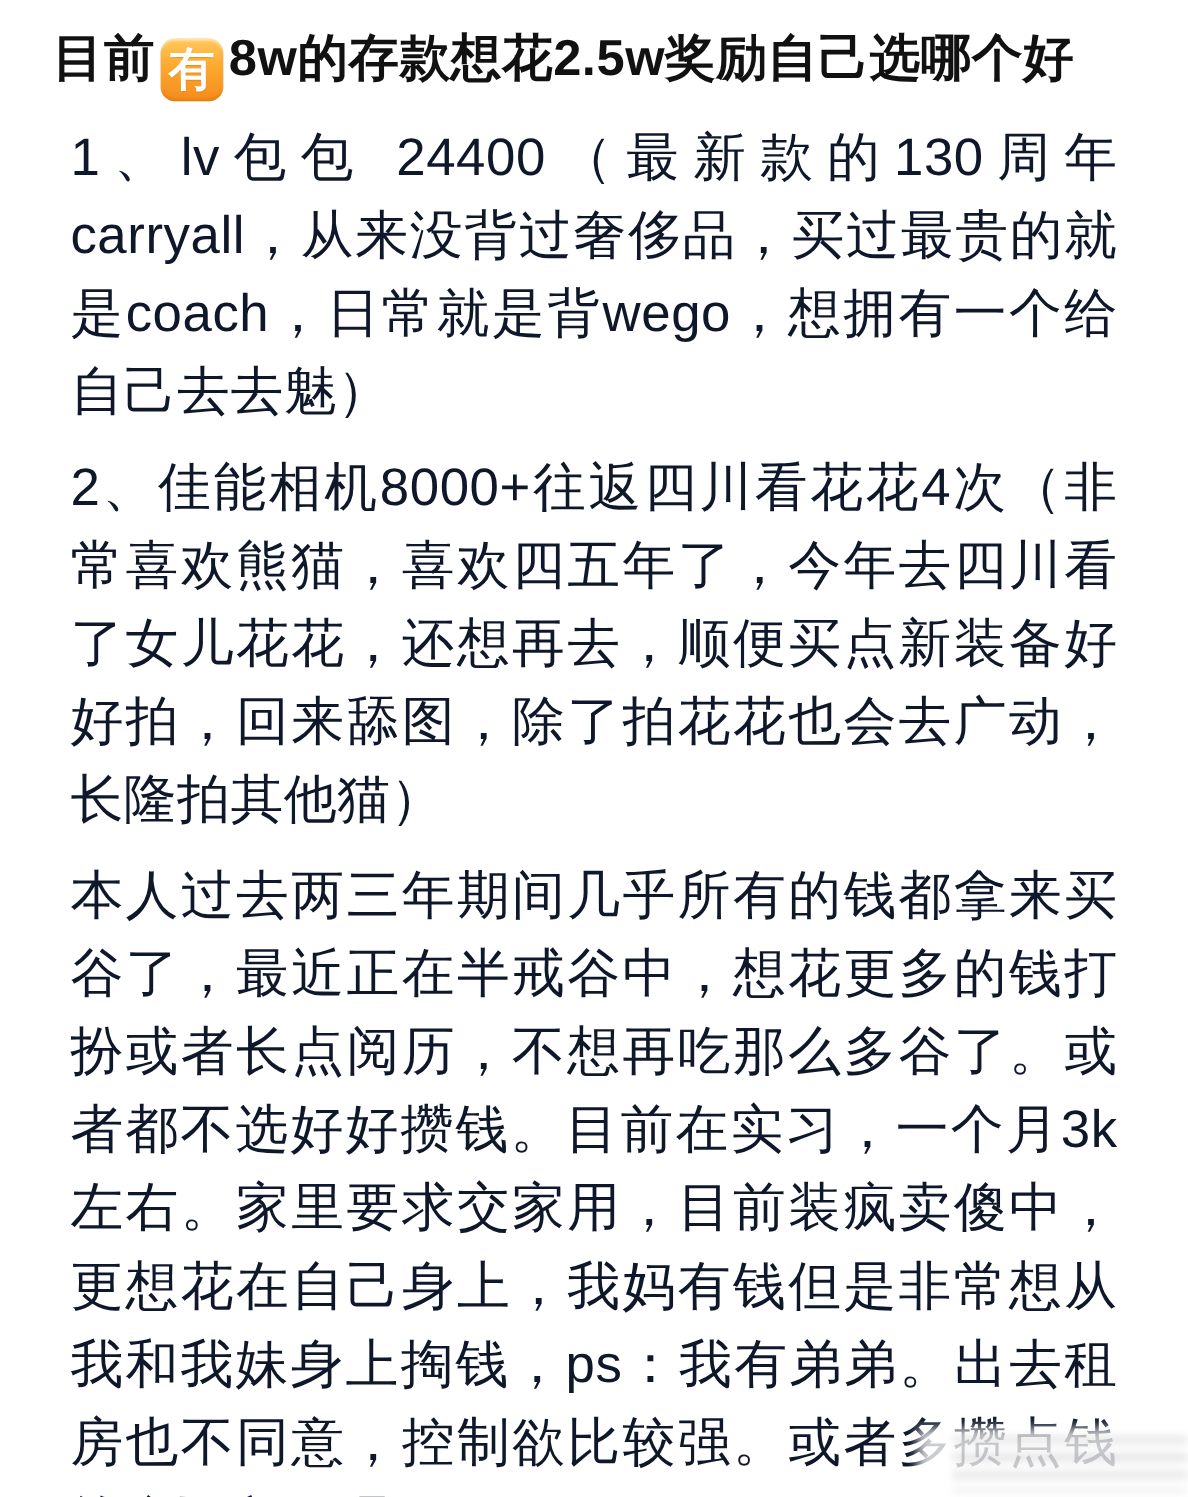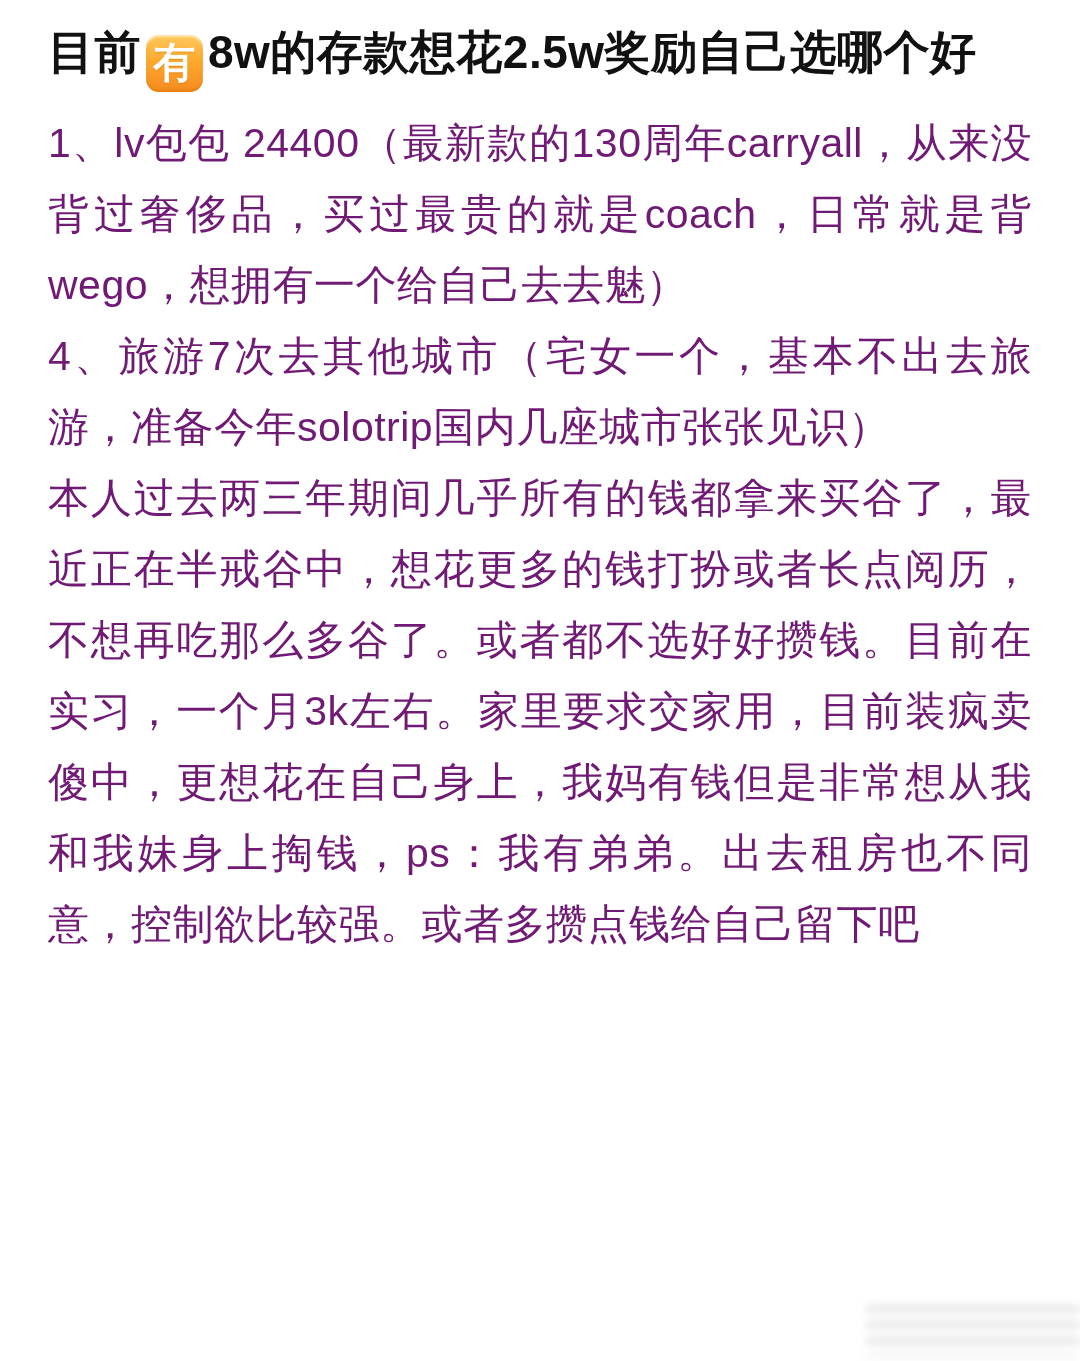--- a/index.html
+++ b/index.html
@@ -40,24 +40,24 @@
     background: linear-gradient(180deg, #ffc95c 0%, #fca92e 45%, #f68b1e 100%);
     box-shadow: inset 0 2px 2px rgba(255,255,255,0.55), inset 0 -2px 3px rgba(200,110,0,0.45);
     color: #ffffff;
     font-size: 42px;
     font-weight: 700;
     vertical-align: -9px;
     margin: 0 5px;
     text-shadow: 0 1px 1px rgba(190,100,0,0.4);
   }
   .body-text p {
-    margin: 0;
-    font-size: 41px;
+    margin: 16px;
+    font-size: 48px;
     line-height: 71px;
-    color: #701a75;
+    color: #0f172a;
     text-align: justify;
     letter-spacing: 0.5px;
   }
   
   .smudge-white {
     position: absolute;
     left: 834px;
     top: 1298px;
     width: 252px;
     height: 64px;
@@ -82,20 +82,20 @@
 </style>
 </head>
 <body>
 
 <div class="post">
 
   <h1 class="title"><span>目前</span><span class="emoji-badge">有</span><span>8w的存款想花2.5w奖励自己选哪个好</span></h1>
 
   <div class="body-text">
     <p>1、lv包包 24400（最新款的130周年carryall，从来没背过奢侈品，买过最贵的就是coach，日常就是背wego，想拥有一个给自己去去魅）</p>
-    <p>4、旅游7次去其他城市（宅女一个，基本不出去旅游，准备今年solotrip国内几座城市张张见识）</p>
+    <p>2、佳能相机8000+往返四川看花花4次（非常喜欢熊猫，喜欢四五年了，今年去四川看了女儿花花，还想再去，顺便买点新装备好好拍，回来舔图，除了拍花花也会去广动，长隆拍其他猫）</p>
     <p>本人过去两三年期间几乎所有的钱都拿来买谷了，最近正在半戒谷中，想花更多的钱打扮或者长点阅历，不想再吃那么多谷了。或者都不选好好攒钱。目前在实习，一个月3k左右。家里要求交家用，目前装疯卖傻中，更想花在自己身上，我妈有钱但是非常想从我和我妹身上掏钱，ps：我有弟弟。出去租房也不同意，控制欲比较强。或者多攒点钱给自己留下吧</p>
   </div>
 
   <div class="smudge-white"></div>
   <div class="smudge-gray"></div>
 
 </div>
 
 </body></html>

